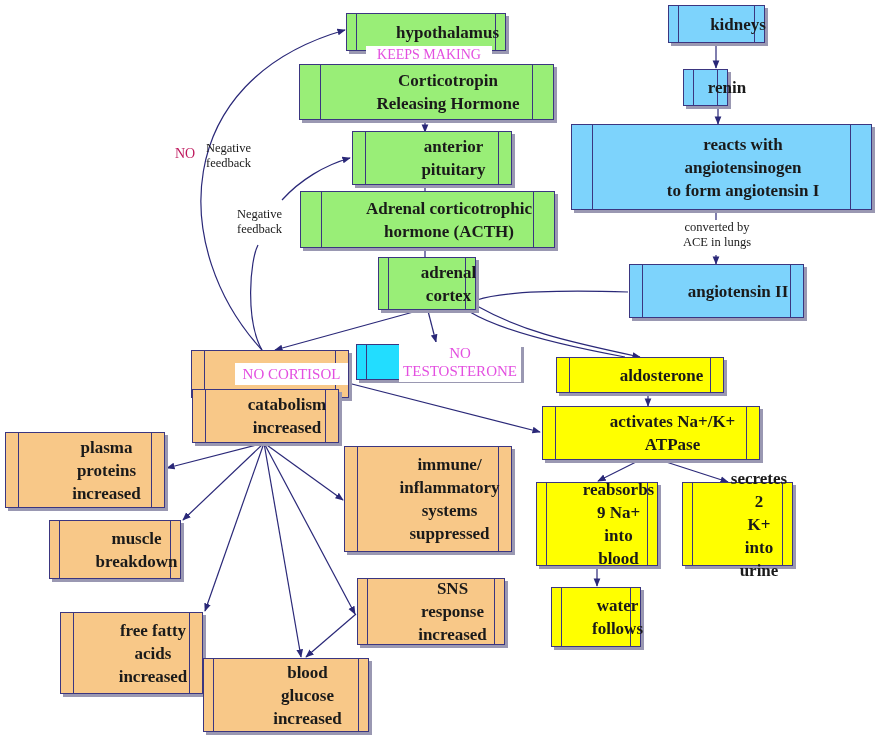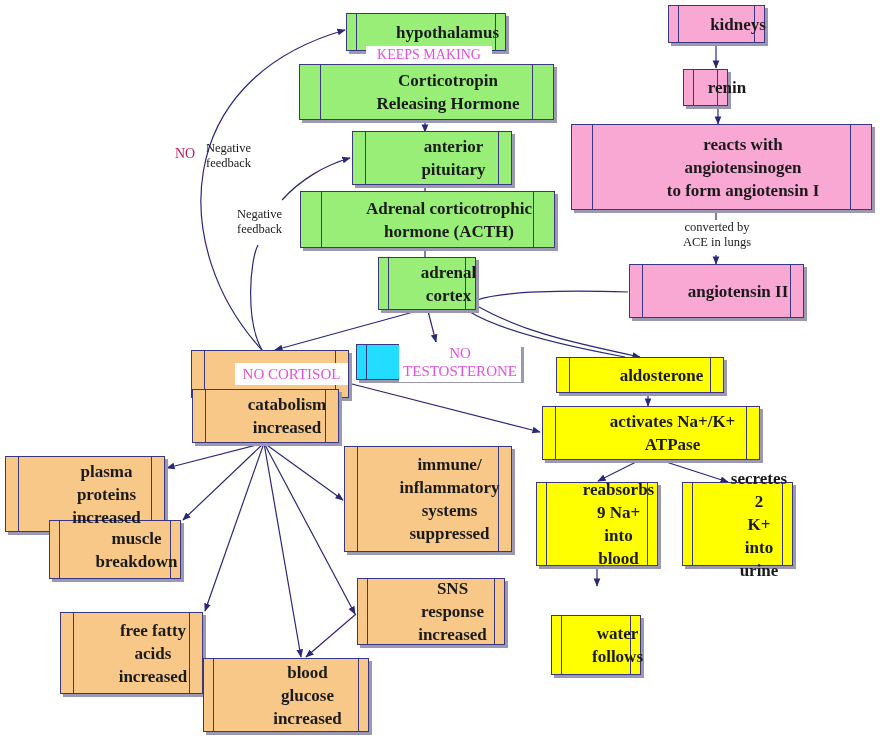--- a/index.html
+++ b/index.html
@@ -10,21 +10,21 @@
           box-shadow:3px 3px 0 #9a98b2; display:flex; align-items:center;
           justify-content:center; text-align:center; font-weight:bold;
           color:#1a1a1a; font-size:17px; line-height:23px;padding-left:43px; }
   .node::before, .node::after { content:""; position:absolute; top:0; bottom:0;
           width:0; border-left:1.5px solid #3b3680; }
   .node::before { left:12px; }
   .node::after { right:12px; }
   .node.w::before { left:20px; } .node.w::after { right:20px; }
   .node.nar::before { left:9px; } .node.nar::after { right:9px; }
   .green { background:#99ee77; }
-  .pink { background:#f9a8d4; }
+  .pink { background:#7dd3fc; }
   .orange { background:#f8c888; }
   .yellow { background:#ffff00; }
   .cyan { background:#22ddff; }
   .txt { position:relative; z-index:1; white-space:pre-line; padding:0 14px; }
   .banner { position:absolute; background:#ffffff; color:#e34fe0; font-size:14px;
             font-weight:normal; line-height:18px; text-align:center; z-index:2; }
   .label { position:absolute; font-size:12.5px; line-height:15px; color:#1a1a1a;
            white-space:pre-line; }
   .no { position:absolute; color:#be185d; font-size:14px; }
 </style>
@@ -130,30 +130,30 @@
 <div class="node yellow nar" style="left:536px;top:482px;width:122px;height:84px;">
   <span class="txt">reabsorbs
 9 Na+
 into blood</span>
 </div>
 <div class="node yellow nar" style="left:674px;top:482px;width:111px;height:84px;margin-left:8px;">
   <span class="txt">secretes 2
 K+
 into urine</span>
 </div>
-<div class="node yellow nar" style="left:551px;top:587px;width:90px;height:60px;margin-top:28px;">
+<div class="node yellow nar" style="left:551px;top:587px;width:90px;height:60px;">
   <span class="txt">water
 follows</span>
 </div>
 
 <div class="node orange" style="left:192px;top:389px;width:147px;height:54px;">
   <span class="txt">catabolism
 increased</span>
 </div>
-<div class="node orange" style="left:5px;top:456px;width:160px;height:76px;">
+<div class="node orange" style="left:5px;top:432px;width:160px;height:76px;">
   <span class="txt">plasma
 proteins
 increased</span>
 </div>
 <div class="node orange nar" style="left:49px;top:520px;width:132px;height:59px;">
   <span class="txt">muscle
 breakdown</span>
 </div>
 <div class="node orange" style="left:60px;top:612px;width:143px;height:82px;">
   <span class="txt">free fatty

